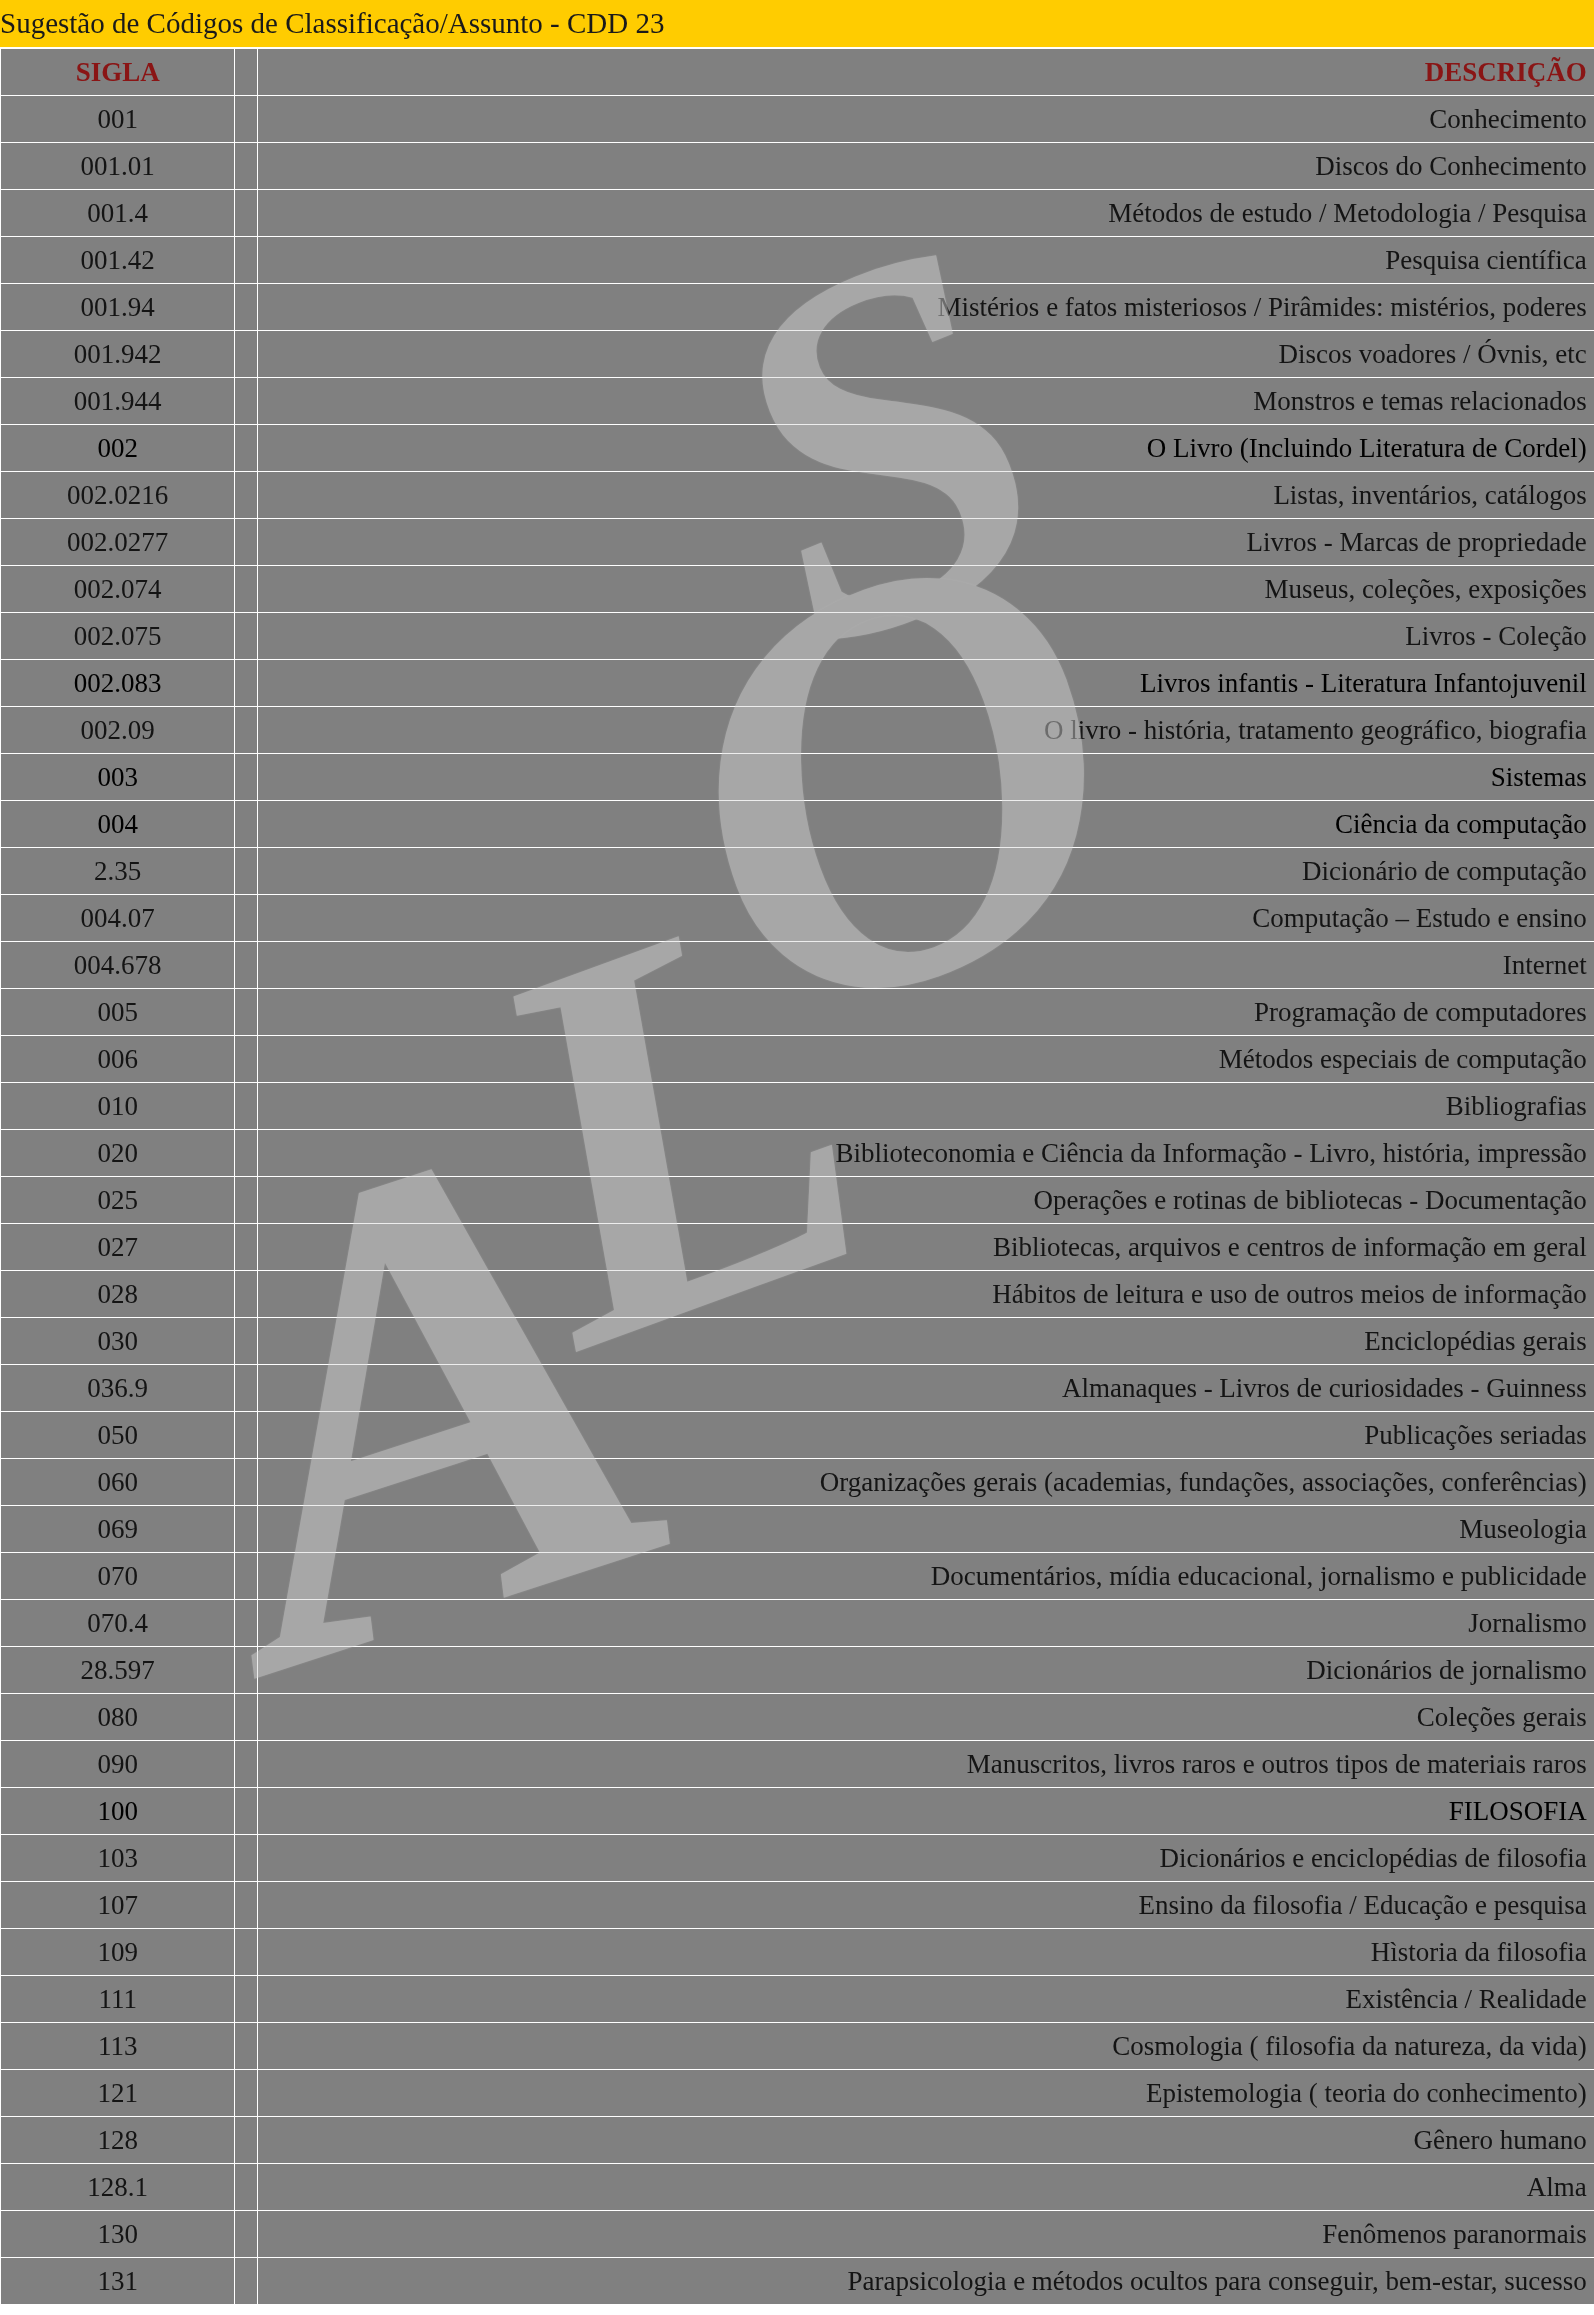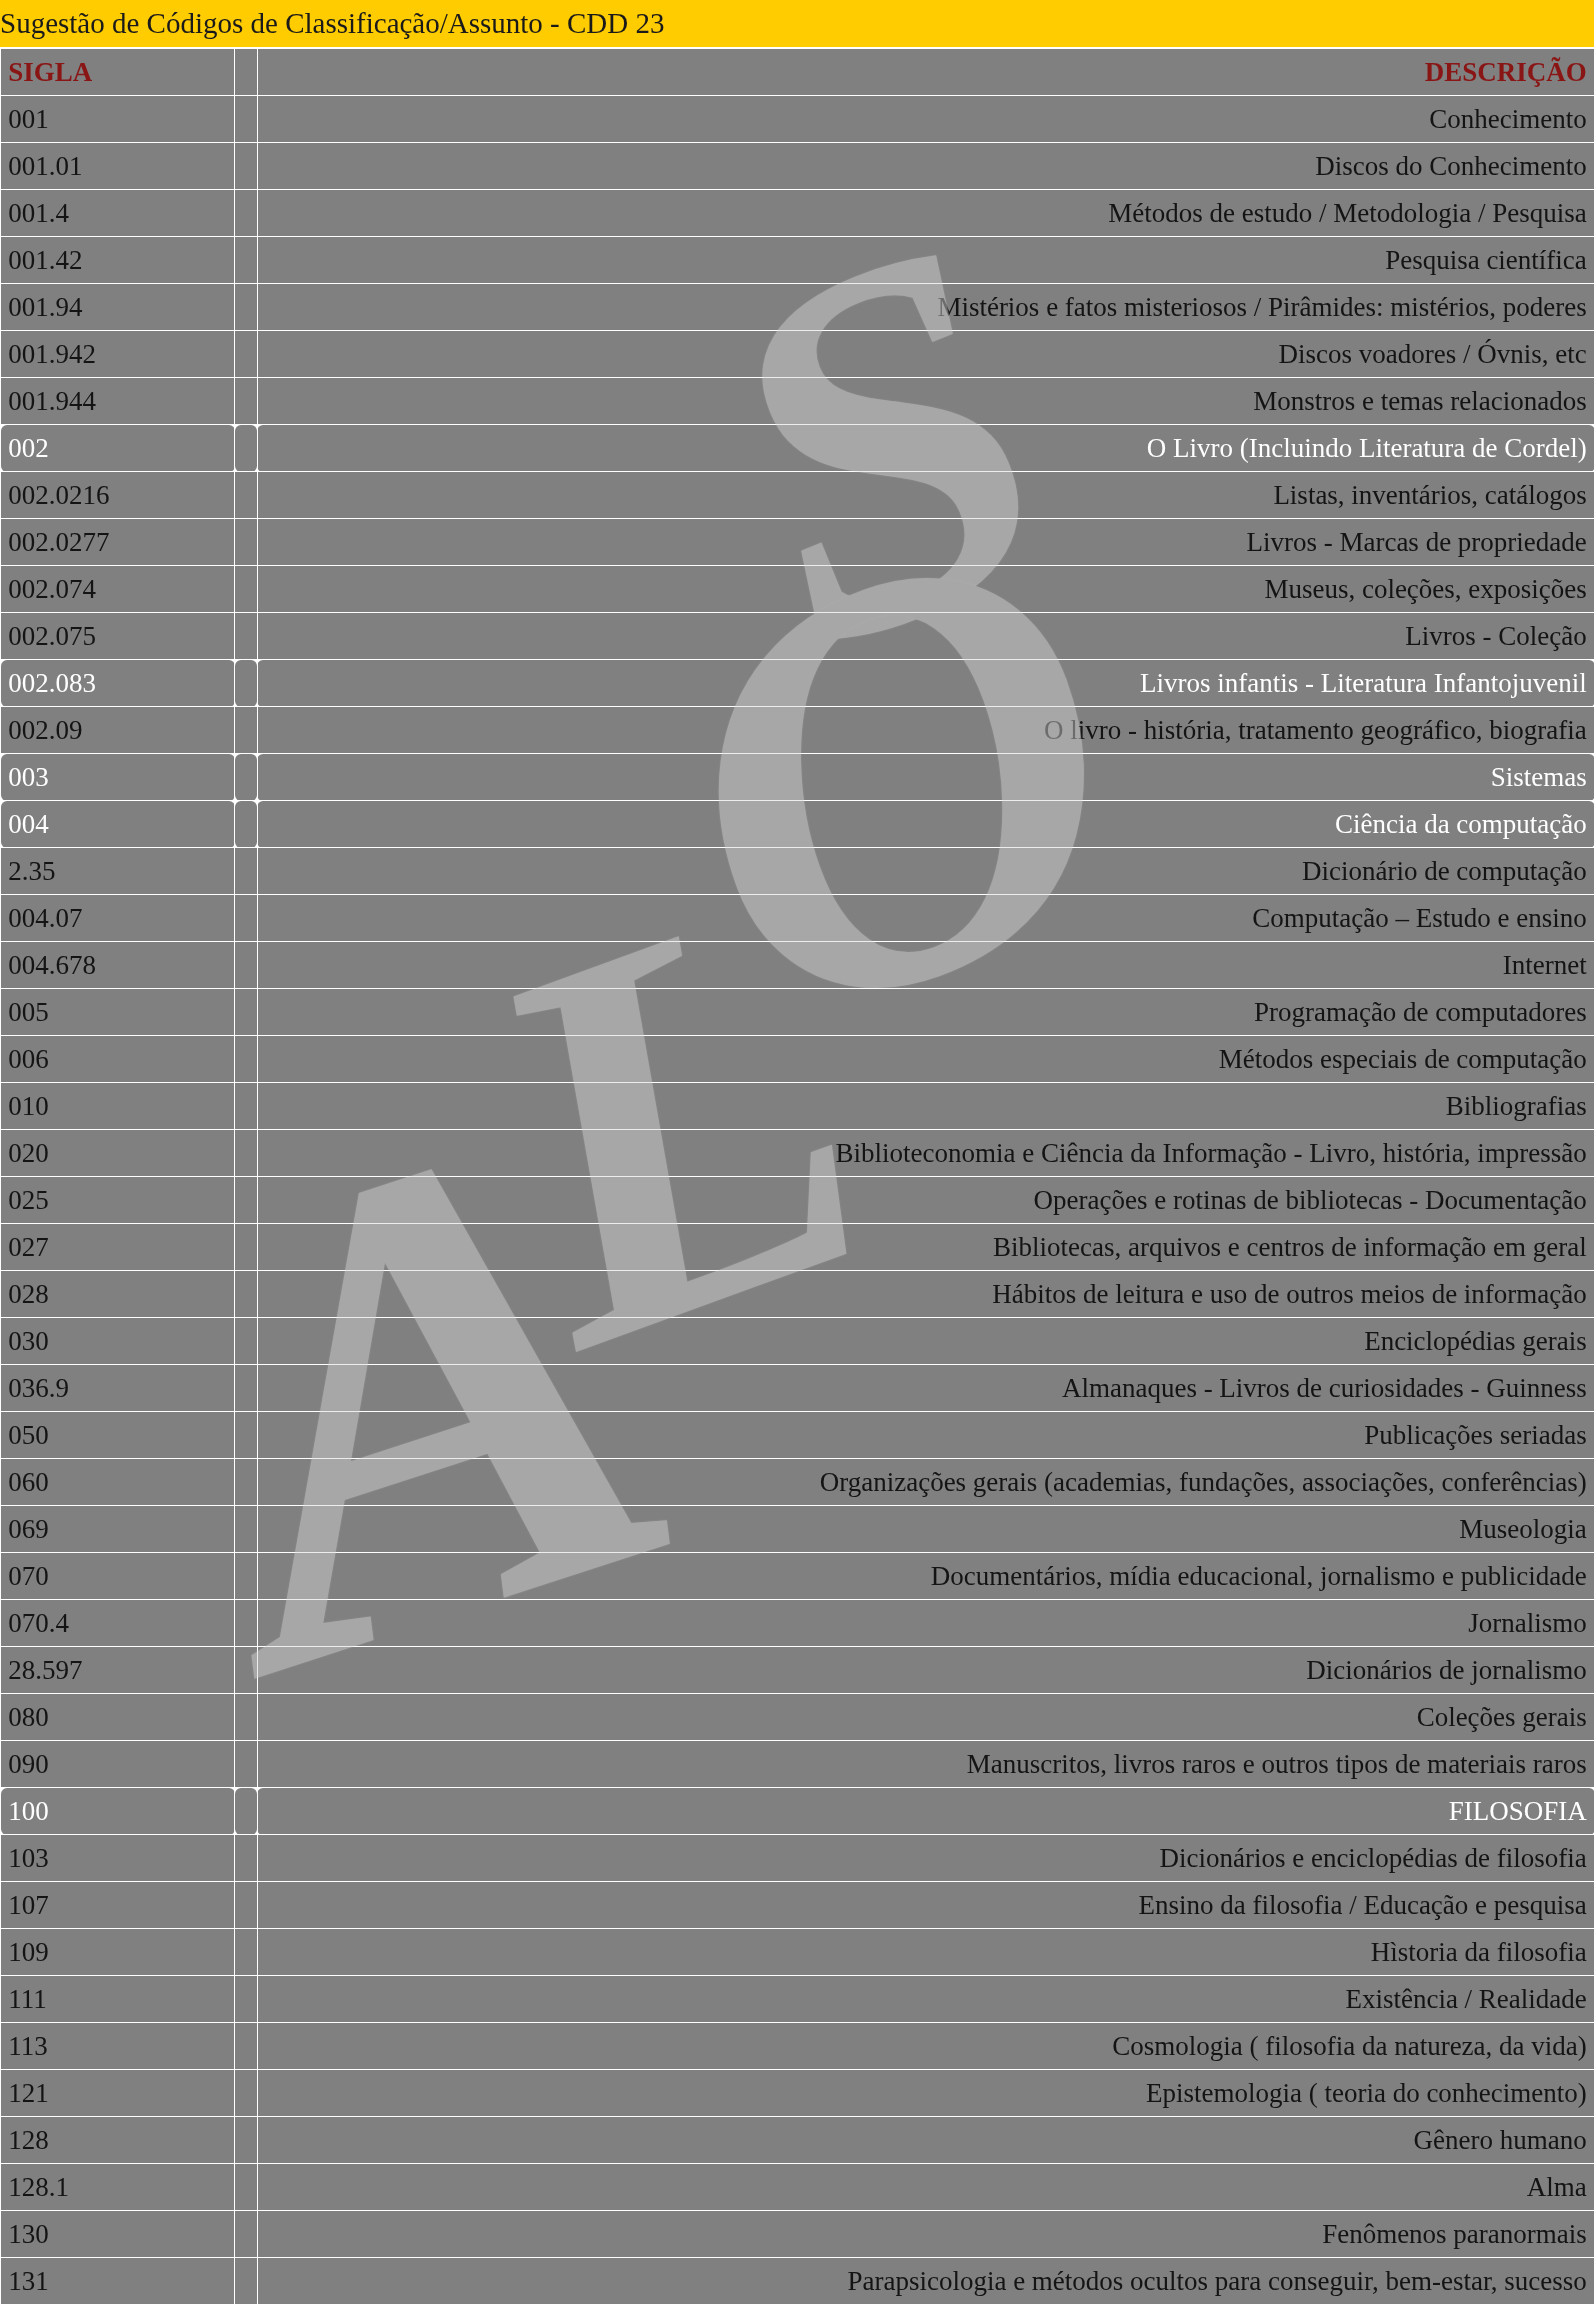--- a/index.html
+++ b/index.html
@@ -44,39 +44,38 @@
     border-left: 1.8px solid #ffffff;
     border-right: 1.8px solid #ffffff;
     font-size: 27px;
     padding: 0 7.2px;
     vertical-align: middle;
     white-space: nowrap;
     overflow: hidden;
   }
   td.sigla {
     width: 219px;
-    text-align: left;
+    text-align: center;
     padding-right: 11px;
   }
   td.gap {
     width: 7.2px;
     padding: 0;
     background: #808080;
   }
   td.desc {
     text-align: right;
     padding-left: 12.7px;
   }
   .hdr td {
     color: #8a1515;
     font-weight: bold;
   }
   .red td {
-    color: #ffffff;
-    border-radius: 6px;
+    color: #000000;
   }
   .normal td {
     color: #141414;
   }
   .watermark {
     position: absolute;
     top: 54px;
     left: 0;
     width: 1595px;
     height: 2262px;

